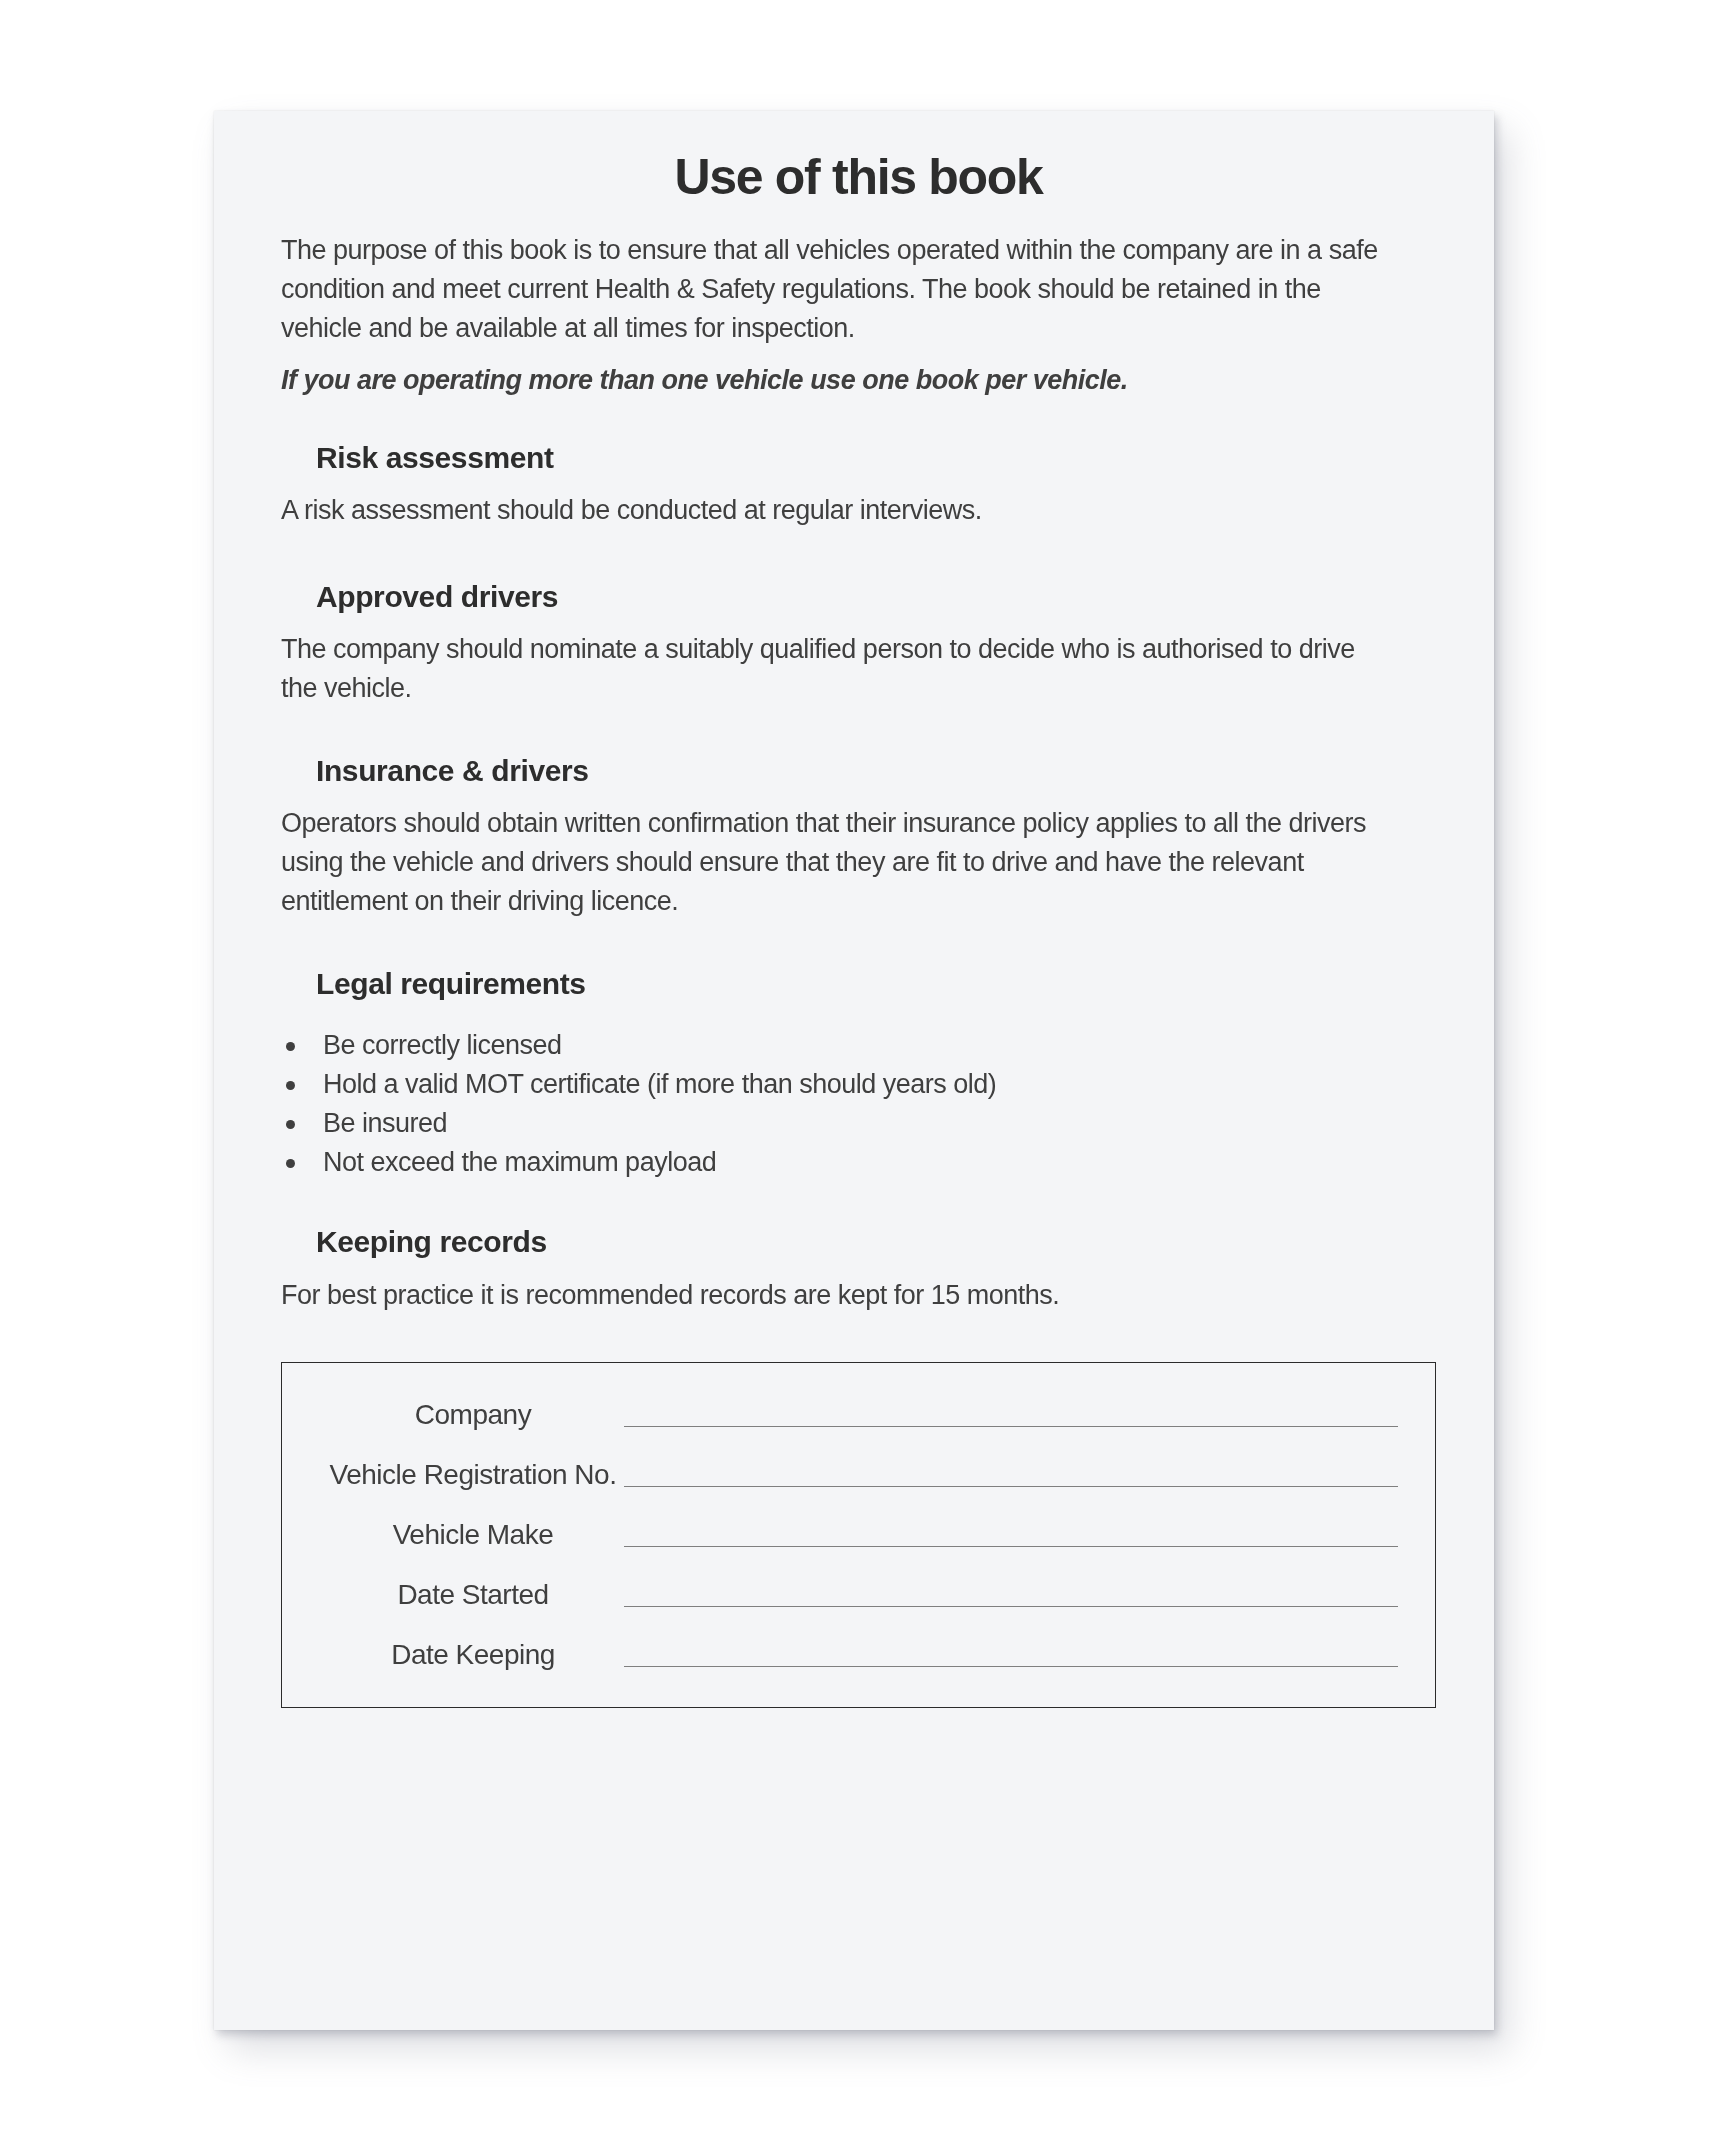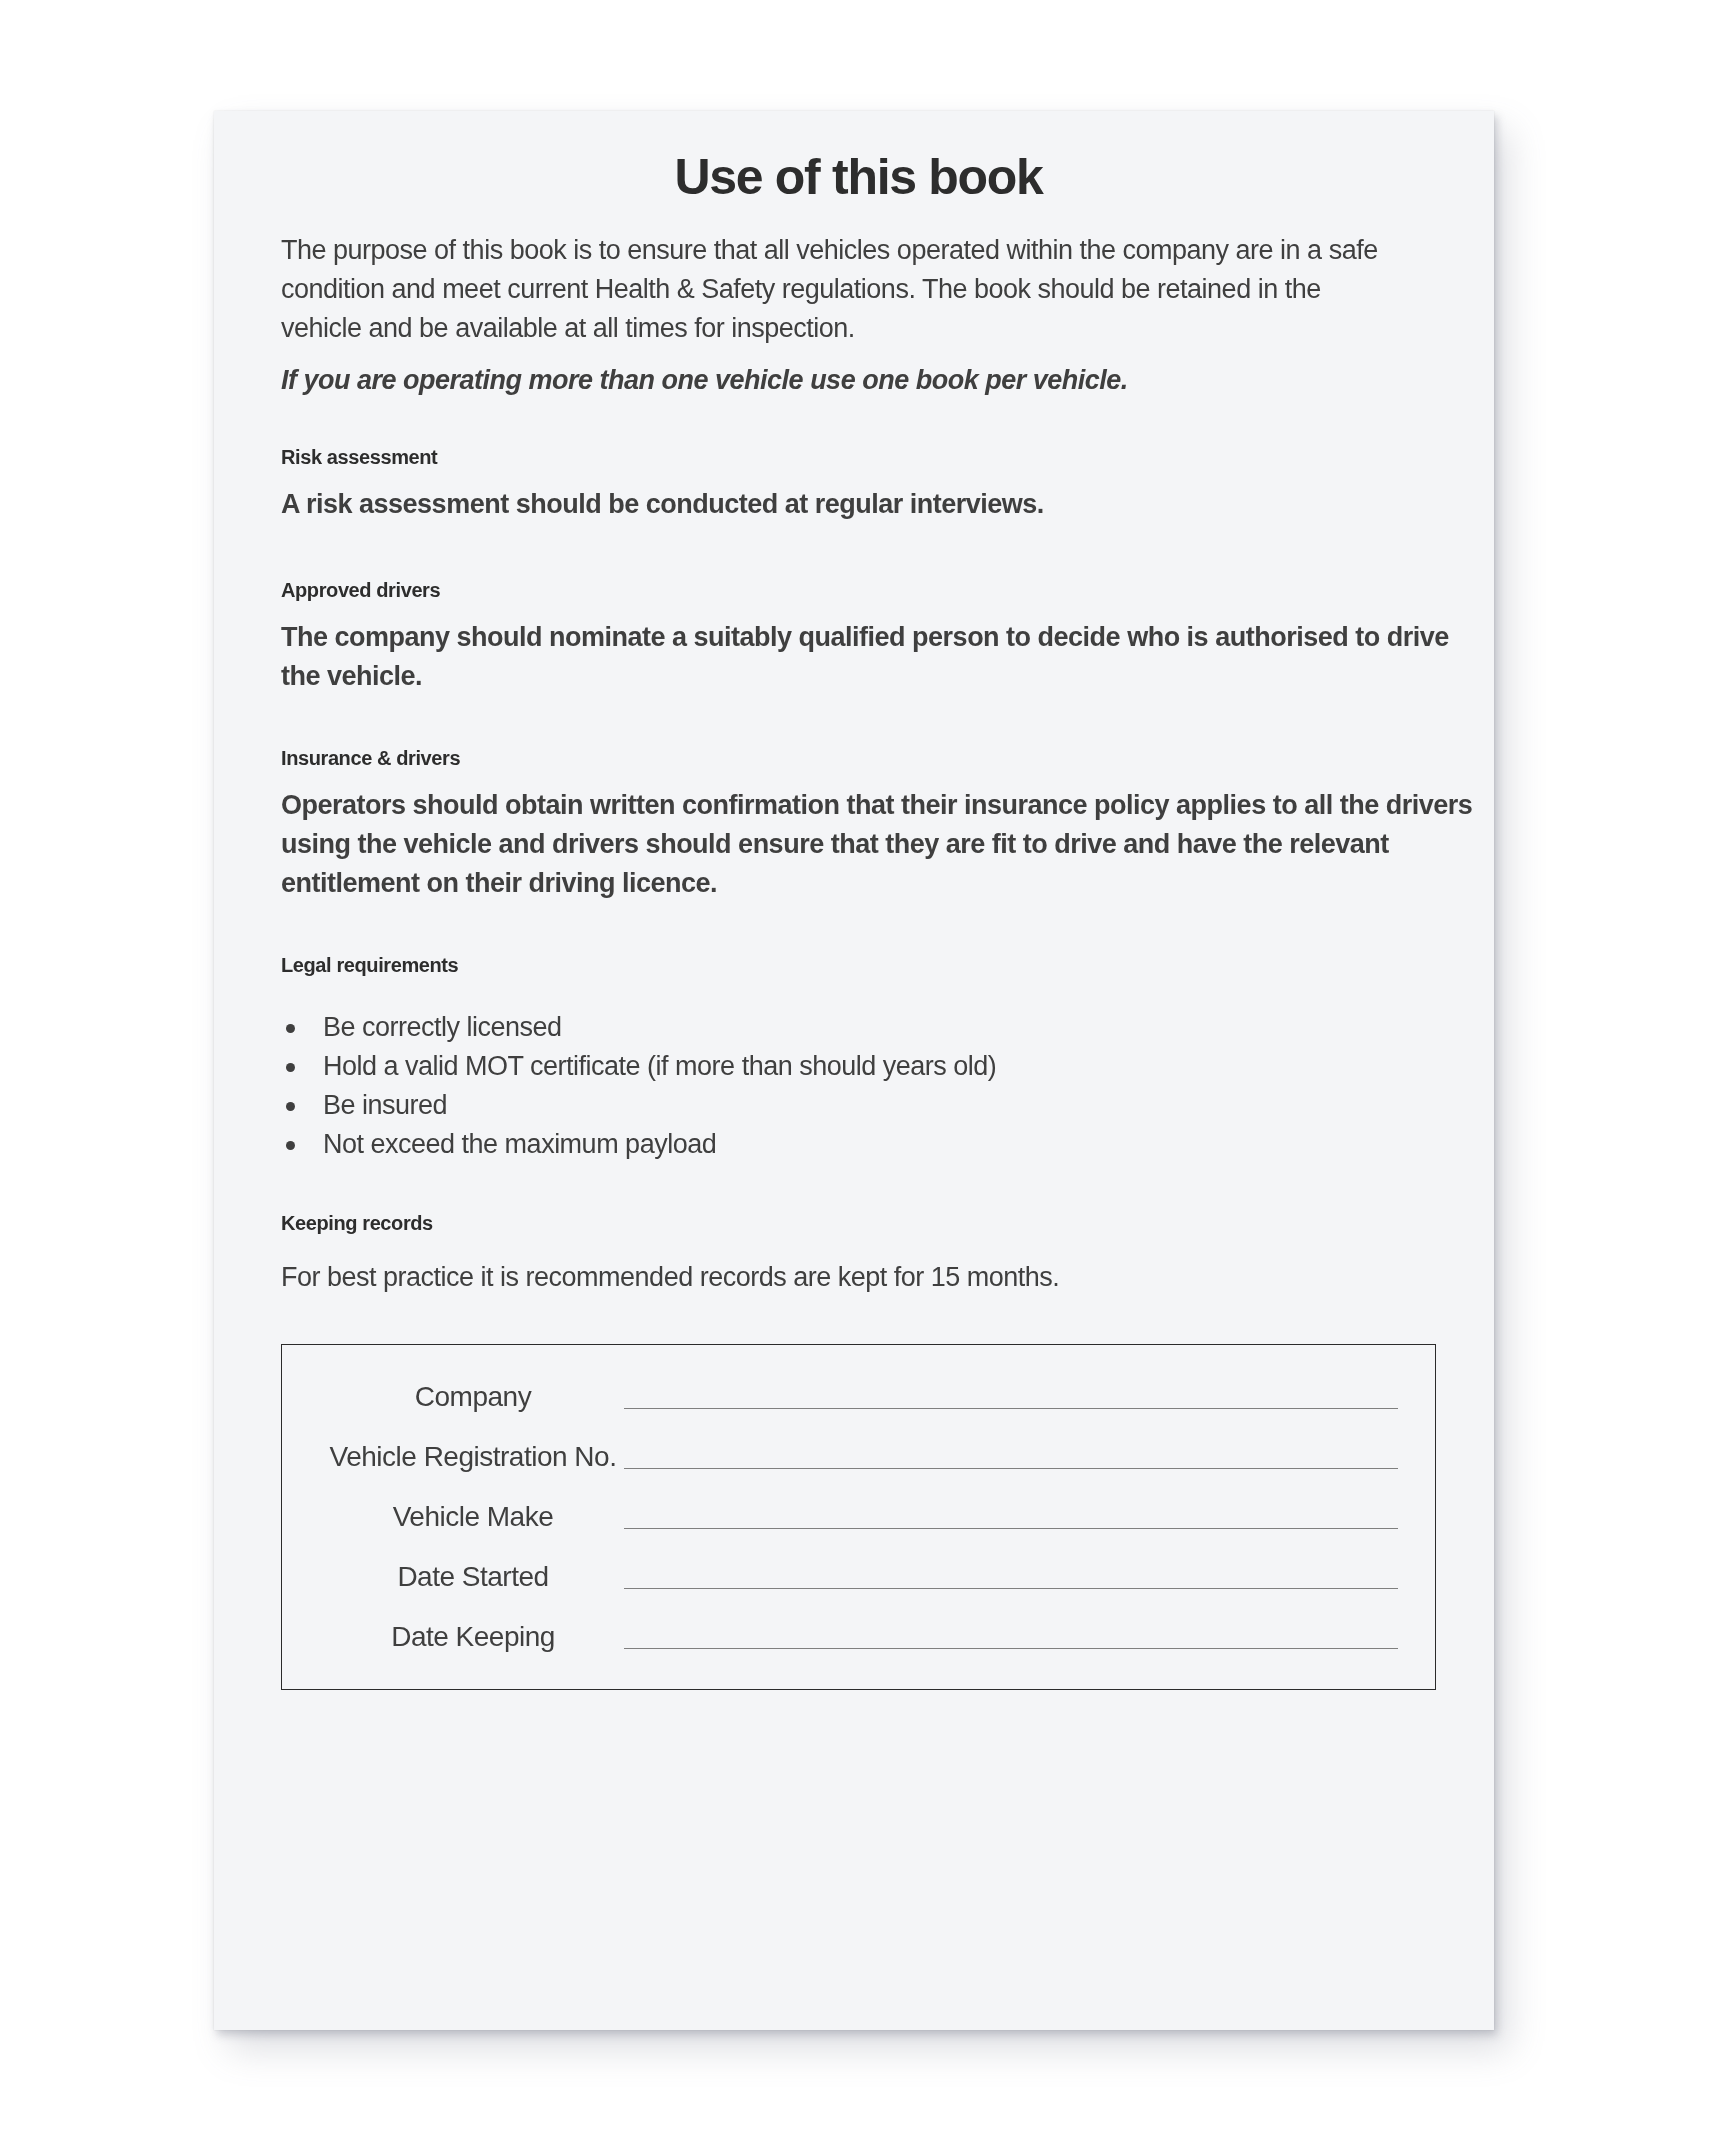--- a/index.html
+++ b/index.html
@@ -29,26 +29,26 @@
     font-weight:bold; letter-spacing:-1.3px;
     text-align:center; color:#2d2d2d;
   }
   .tline {
     font-size:27px; line-height:39px;
     letter-spacing:-0.5px; white-space:nowrap;
   }
   .para-intro   { margin-top:26px; }
   .para-notice  { margin-top:13.4px; font-weight:bold; font-style:italic; }
   .sec-heading {
-    font-size:20px; line-height:37px; font-weight:bold;
-    letter-spacing:-0.4px; color:#2d2d2d;
+    font-size:30px; line-height:37px; font-weight:bold;
+    letter-spacing:-0.4px; color:#2d2d2d;margin-left:35px;
   }
   .mt47 { margin-top:39px; } .mt49 { margin-top:41px; }
   .mt52 { margin-top:44px; } .mt57 { margin-top:48px; }
-  .para-body { margin-top:9px;font-weight:bold; }
+  .para-body { margin-top:15px; }
   .para-body-last { margin-top:16px; }
   .bullet-list { margin-top:23.5px; list-style:none; }
   .bullet-list li {
     position:relative; padding-left:42px;
     font-size:27px; line-height:39px; letter-spacing:-0.5px;
     white-space:nowrap;
   }
   .bullet-list li::before {
     content:""; position:absolute; left:5px; top:16px;
     width:9.2px; height:9.2px; border-radius:50%;

